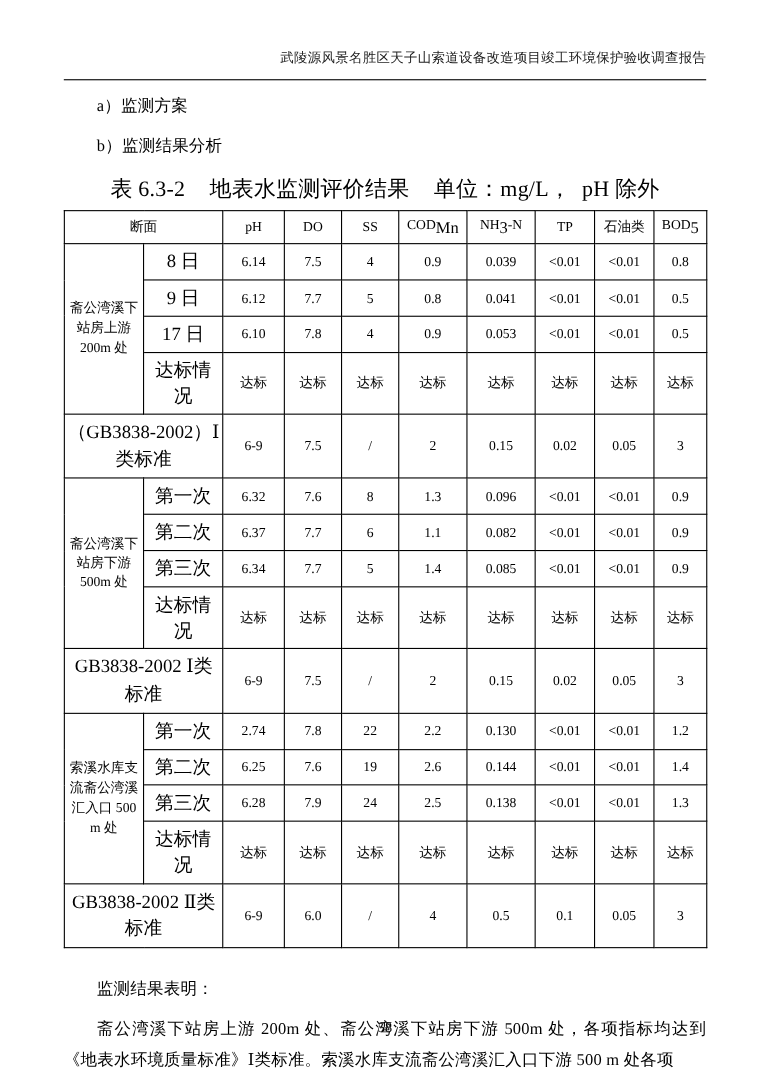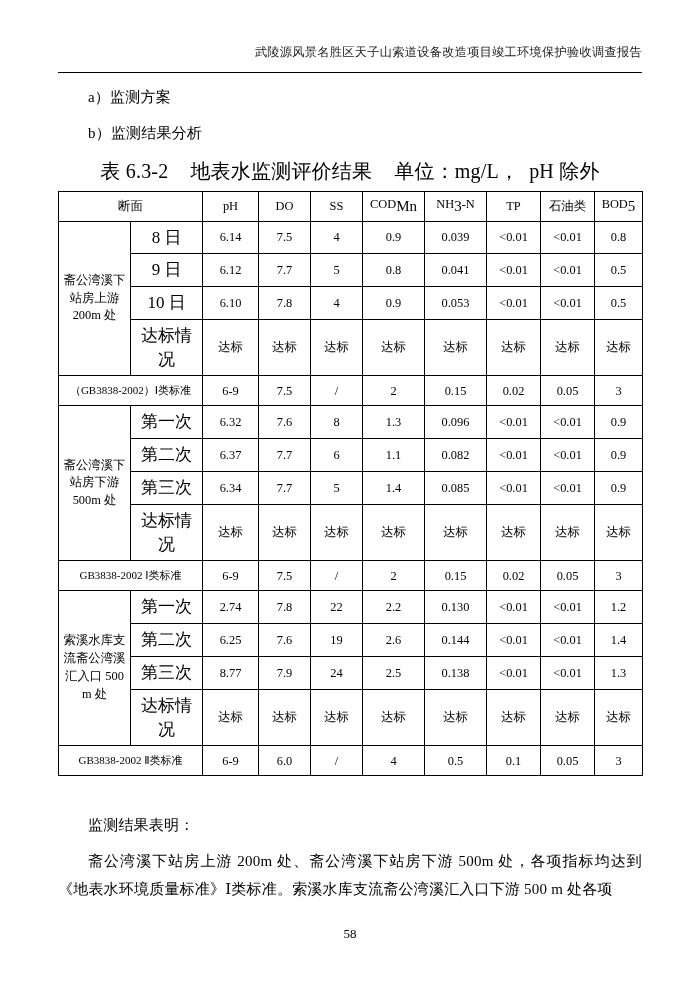--- a/index.html
+++ b/index.html
@@ -87,38 +87,37 @@
     font-size: 17px;
     line-height: 1.4;
   }
   table.data td.grouphead {
     font-size: 12.4px;
     line-height: 1.45;
     padding: 3px 4px;
     font-family: Liberation Serif, serif;
   }
   table.data td.std {
-    font-size: 11px;
+    font-size: 17px;
     line-height: 1.45;
-    font-family: Liberation Serif, serif;
   }
   .sub {
     vertical-align: sub;
     font-size: 15px;
   }
   .footer-pageno {
     position: absolute;
     bottom: 48px;
     left: 0;
     width: 700px;
     text-align: center;
     font-size: 13px;
   }
   .tail {
-    margin-top: 36px;
+    margin-top: 25px;
   }
 </style>
 </head>
 <body>
 
 <div class="page">
 
   <div class="header">武陵源风景名胜区天子山索道设备改造项目竣工环境保护验收调查报告</div>
   <div class="header-rule"></div>
 
@@ -176,21 +175,21 @@
           <td>6.12</td>
           <td>7.7</td>
           <td>5</td>
           <td>0.8</td>
           <td>0.041</td>
           <td>&lt;0.01</td>
           <td>&lt;0.01</td>
           <td>0.5</td>
         </tr>
         <tr>
-          <td class="rowhead">10 日</td>
+          <td class="rowhead">17 日</td>
           <td>6.10</td>
           <td>7.8</td>
           <td>4</td>
           <td>0.9</td>
           <td>0.053</td>
           <td>&lt;0.01</td>
           <td>&lt;0.01</td>
           <td>0.5</td>
         </tr>
         <tr>
@@ -293,21 +292,21 @@
           <td>7.6</td>
           <td>19</td>
           <td>2.6</td>
           <td>0.144</td>
           <td>&lt;0.01</td>
           <td>&lt;0.01</td>
           <td>1.4</td>
         </tr>
         <tr>
           <td class="rowhead">第三次</td>
-          <td>8.77</td>
+          <td>6.28</td>
           <td>7.9</td>
           <td>24</td>
           <td>2.5</td>
           <td>0.138</td>
           <td>&lt;0.01</td>
           <td>&lt;0.01</td>
           <td>1.3</td>
         </tr>
         <tr>
           <td class="rowhead">达标情况</td>

